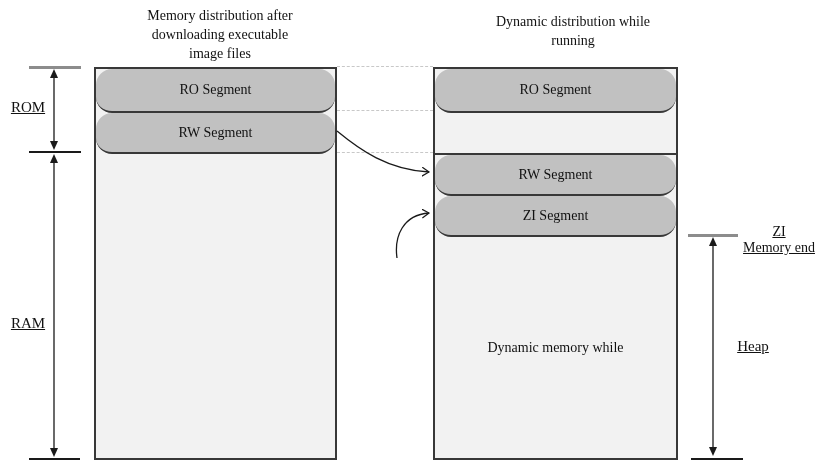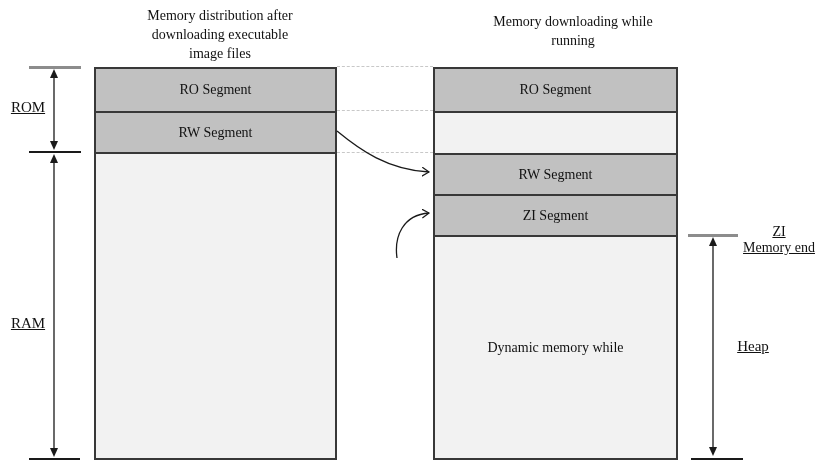--- a/index.html
+++ b/index.html
@@ -42,21 +42,21 @@
   .leftbox{left:94px;width:243px;}
   .rightbox{left:433px;width:245px;}
 
   .seg{
     box-sizing:border-box;
     width:100%;
     display:flex;align-items:center;justify-content:center;
     font-size:14px;
     border-bottom:2px solid var(--box_border);
   }
-  .seg.gray{background:var(--segment_fill);}
+  .seg.gray{background:var(--segment_fill);border-radius:16px;}
   .seg.light{background:var(--light_fill);}
   .heap-area{
     width:100%;height:221px;
     display:flex;align-items:center;justify-content:center;
     font-size:14px;
     background:var(--light_fill);
   }
   .free-area{width:100%;height:304px;background:var(--light_fill);}
 
   .tick{position:absolute;}
@@ -89,21 +89,21 @@
   .arrow-head{fill:var(--arrow);stroke:none;}
 </style>
 </head>
 <body>
 
 <div class="canvas">
 
   <div class="title t-left">Memory distribution after
 downloading executable
 image files</div>
-  <div class="title t-right">Memory downloading while
+  <div class="title t-right">Dynamic distribution while
 running</div>
 
   <div class="dotted" style="top:66px;"></div>
   <div class="dotted" style="top:110px;"></div>
   <div class="dotted" style="top:152px;"></div>
 
   <div class="membox leftbox">
     <div class="seg gray" style="height:44px;">
       <span>RO Segment</span>
     </div>

